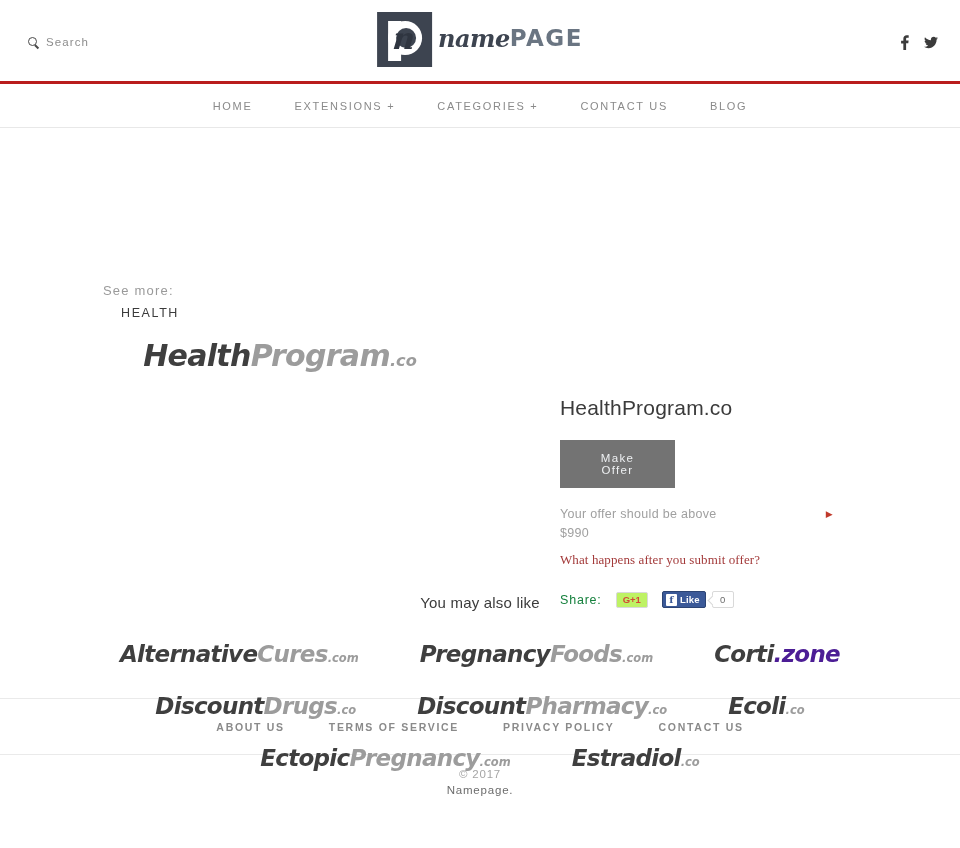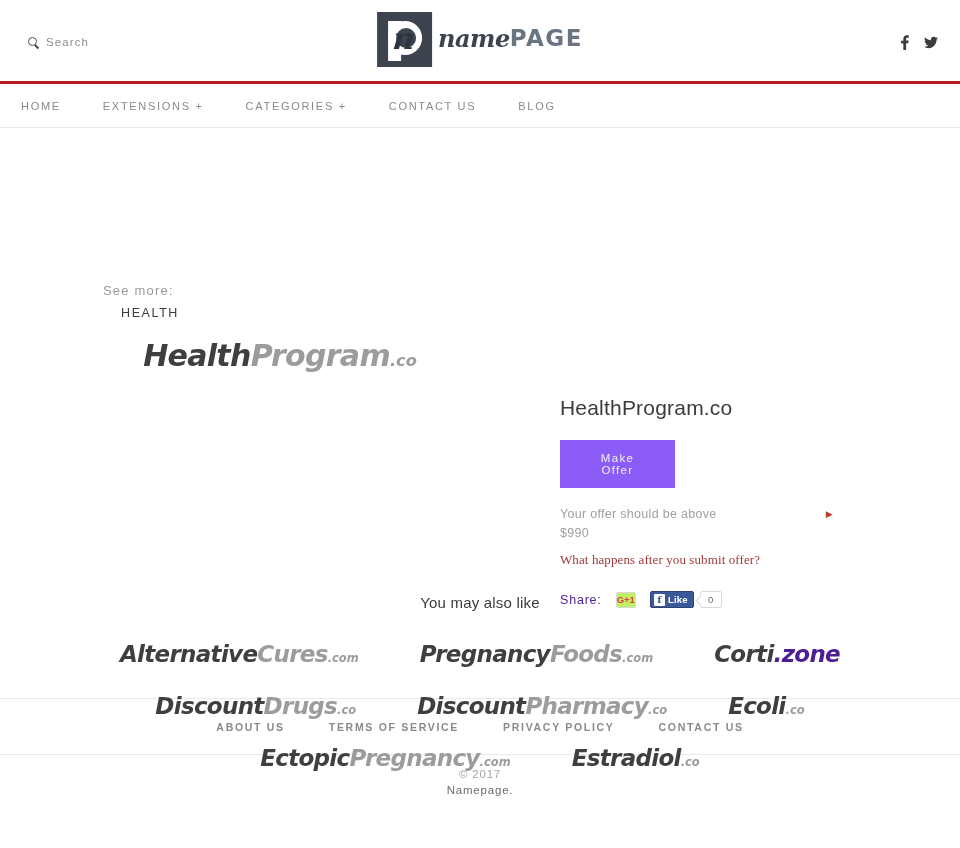--- a/index.html
+++ b/index.html
@@ -144,20 +144,21 @@
     height: 16px;
   }
   .social svg { display: block; }
 
   
   .nav {
     height: 44px;
     border-bottom: 1px solid #e8e8e8;
     display: flex;
     align-items: center;
+    justify-content: center;
     gap: 0;
     background: #fff;
   }
   .nav a {
     font-size: 11px;
     letter-spacing: 1.7px;
     color: #8a8a8a;
     text-decoration: none;
     padding: 0 21px;
     white-space: nowrap;
@@ -220,21 +221,21 @@
   .panel-title {
     font-size: 21px;
     color: #3b3b3b;
     letter-spacing: 0.2px;
     font-weight: normal;
     font-family: "Liberation Sans", sans-serif;
     margin-bottom: 20px;
   }
   .offer-btn {
     display: inline-block;
-    background: #8b5cf6;
+    background: #737373;
     color: #eef0f2;
     border: none;
     font-size: 11.5px;
     letter-spacing: 1.3px;
     padding: 12px 28px;
     width: 115px;
     text-align: center;
     cursor: pointer;
     font-family: "Liberation Sans", sans-serif;
   }
@@ -266,30 +267,30 @@
     letter-spacing: 0.1px;
   }
   .share-row {
     margin-top: 22px;
     display: flex;
     align-items: center;
     gap: 14px;
   }
   .share-label {
     font-size: 12.5px;
-    color: #4c1d95;
+    color: #15803d;
     letter-spacing: 0.8px;
     font-family: "Liberation Sans", sans-serif;
   }
   .gplus {
     display: inline-flex;
     align-items: center;
     justify-content: center;
     height: 16px;
-    padding: 0 0;
+    padding: 0 6px;
     border: 1px solid #d9d9d9;
     border-radius: 2px;
     background: #bef264;
     font-size: 9.5px;
     font-weight: bold;
     color: #d34836;
     font-family: "Liberation Sans", sans-serif;
     cursor: pointer;
   }
   .fb-wrap { display: inline-flex; align-items: center; }

